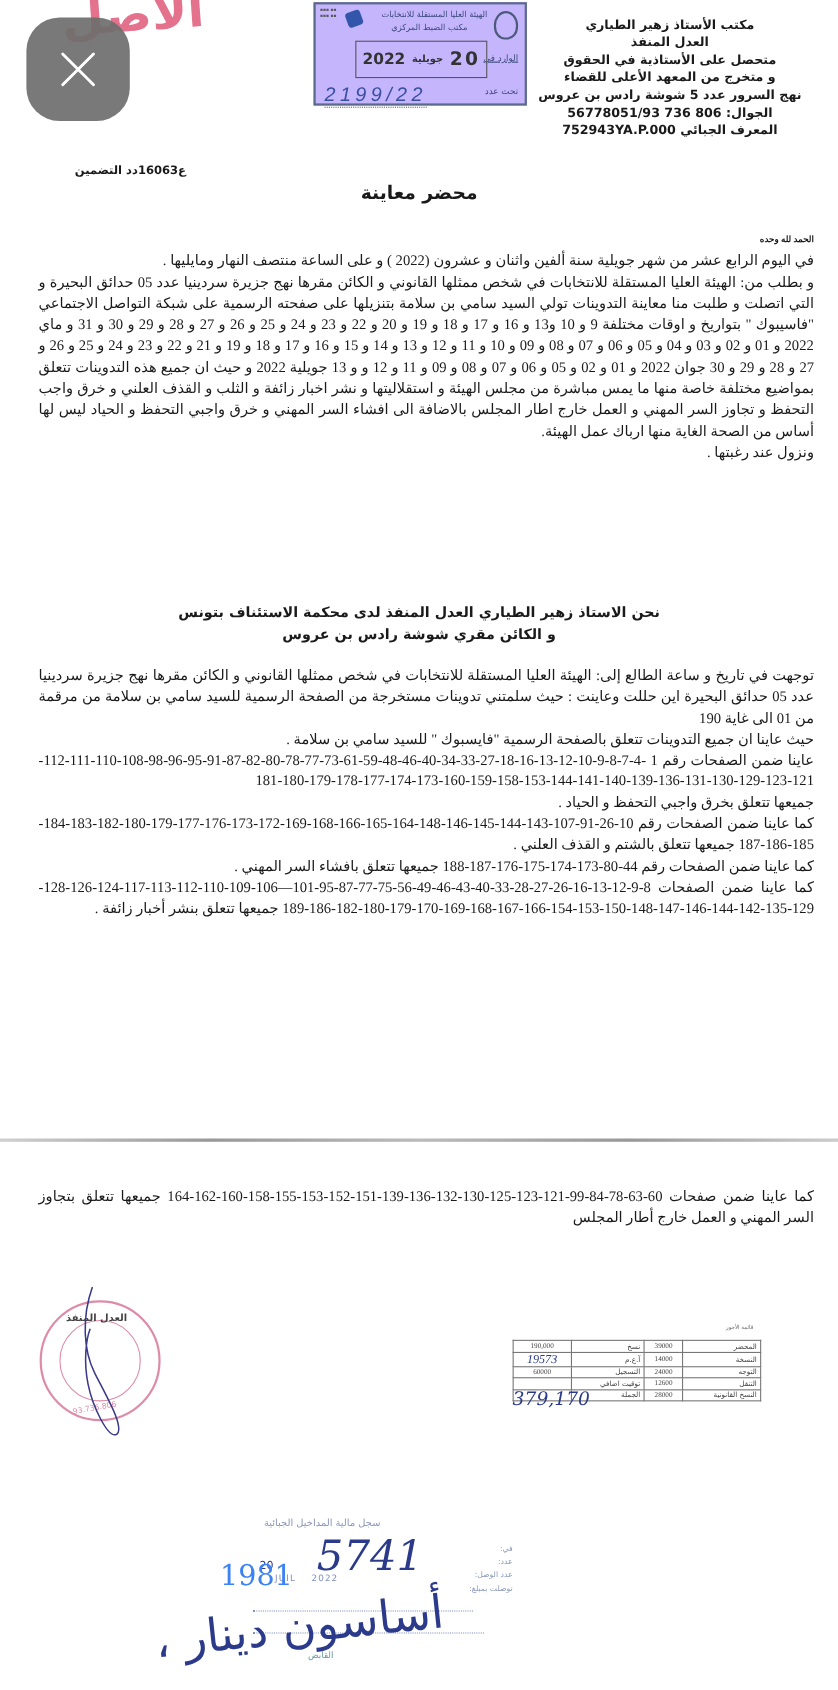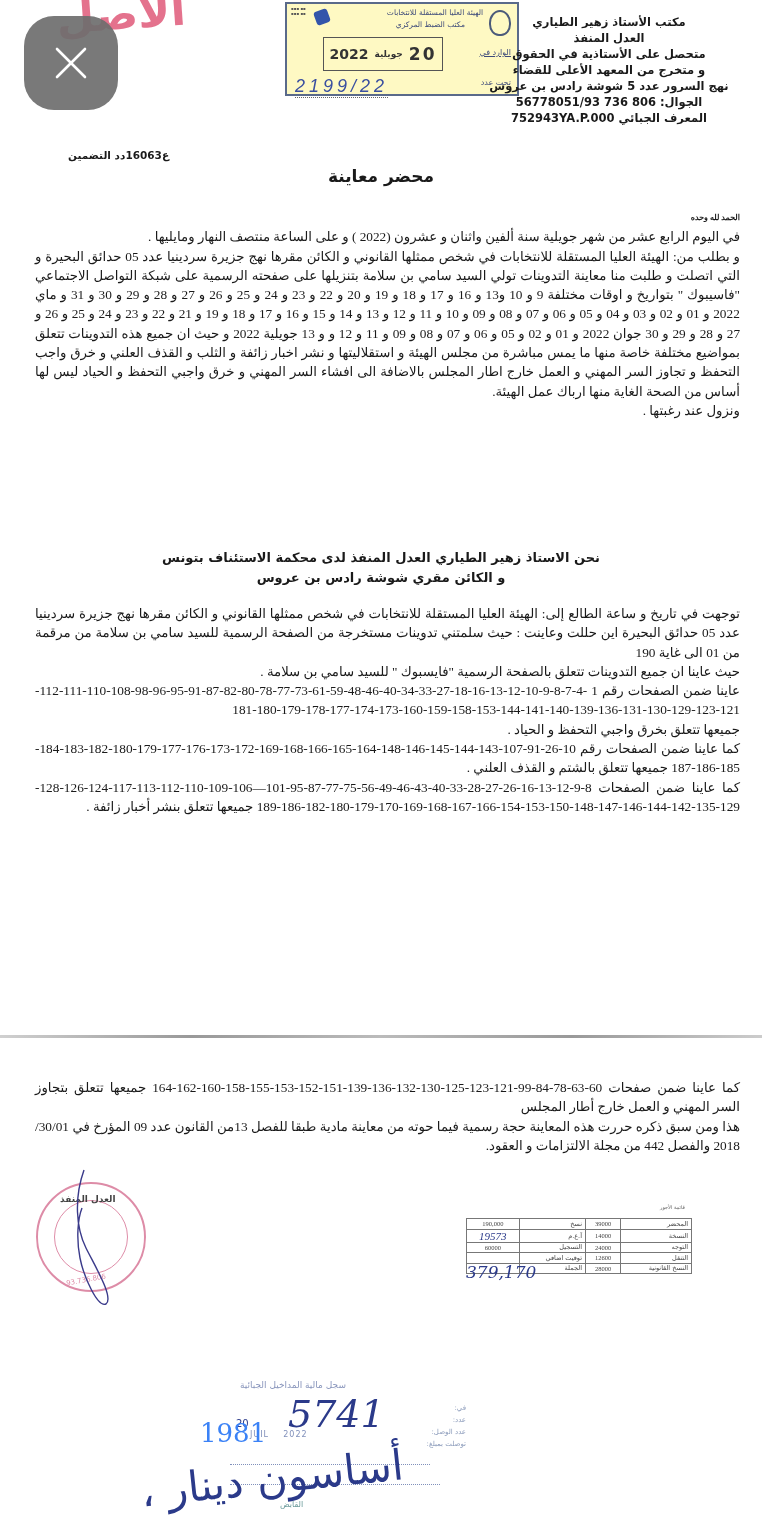--- a/index.html
+++ b/index.html
@@ -5,21 +5,21 @@
   * { box-sizing: border-box; margin: 0; padding: 0; }
   html, body { width: 762px; height: 1536px; background: #ffffff; overflow: hidden; }
   body { position: relative; font-family: "DejaVu Sans", sans-serif; color: #1a1a1a; }
   .abs { position: absolute; }
 
   
   .office { right: 8px; top: 14px; width: 290px; font-size: 11.5px; font-weight: bold; line-height: 16px; text-align: center; direction: rtl; }
   .office div { white-space: nowrap; }
 
   
-  .stamp { left: 285px; top: 2px; width: 234px; height: 94px; border: 2px solid #5a6a8a; background: #fef9c3; }
+  .stamp { left: 285px; top: 2px; width: 194px; height: 94px; border: 2px solid #5a6a8a; background: #c4b5fd; }
   .stamp .emblem { position: absolute; right: 6px; top: 6px; width: 22px; height: 26px; border-radius: 50% 50% 45% 45%; border: 2px solid #4b5a7a; }
   .stamp .h1 { position: absolute; right: 34px; top: 4px; font-size: 7.5px; color: #3d4a7a; direction: rtl; white-space: nowrap; }
   .stamp .h2 { position: absolute; right: 52px; top: 16px; font-size: 7.5px; color: #3d4a7a; direction: rtl; white-space: nowrap; }
   .stamp .logo { position: absolute; left: 28px; top: 6px; width: 14px; height: 14px; background: #3355aa; border-radius: 3px; transform: rotate(-20deg); }
   .stamp .minitext { position: absolute; left: 4px; top: 2px; width: 20px; font-size: 4px; color: #555; line-height: 5px; }
   .stamp .datebox { position: absolute; left: 36px; top: 33px; width: 120px; height: 34px; border: 1.5px solid #555; font-size: 14px; font-weight: bold; color: #333; display: flex; align-items: center; justify-content: center; gap: 6px; direction: rtl; }
   .stamp .datebox .day { font-size: 17px; letter-spacing: 2px; }
   .stamp .datebox .mon { font-size: 9px; }
   .stamp .wared { position: absolute; right: 6px; top: 44px; font-size: 8px; color: #3d4a7a; text-decoration: underline; }
   .stamp .under { position: absolute; right: 6px; top: 74px; font-size: 8px; color: #3d4a7a; direction: rtl; }
@@ -128,35 +128,39 @@
     <span>عاينا ضمن الصفحات رقم</span>
     <span>1 -4-7-8-9-10-12-13-16-18-27-33-34-40-46-48-59-61-73-77-78-80-82-87-91-95-96-98-108-110-111-112-121-123-129-130-131-136-139-140-141-144-153-158-159-160-173-174-177-178-179-180-181</span>
     <br><span>جميعها تتعلق بخرق واجبي التحفظ و الحياد .</span>
   </p>
   <p>
     <span>كما عاينا ضمن الصفحات رقم</span>
     <span>10-26-91-107-143-144-145-146-148-164-165-166-168-169-172-173-176-177-179-180-182-183-184-185-186-187</span>
     <span>جميعها تتعلق بالشتم و القذف العلني .</span>
   </p>
   <p>
+    <span>كما عاينا ضمن الصفحات رقم</span>
+    <span>44-80-173-174-175-176-187-188</span>
+    <span>جميعها تتعلق بافشاء السر المهني .</span>
+  </p>
+  <p>
     <span>كما عاينا ضمن الصفحات</span>
     <span>8-9-12-13-16-26-27-28-33-40-43-46-49-56-75-77-87-95-101—106-109-110-112-113-117-124-126-128-129-135-142-144-146-147-148-150-153-154-166-167-168-169-170-179-180-182-186-189</span>
     <span>جميعها تتعلق بنشر أخبار زائفة .</span>
   </p>
 </div>
 
 <div class="abs page-break"></div>
 
 <div class="abs body-text" style="top:1078px;margin-left:40px;">
   <p>
     <span>كما عاينا ضمن صفحات</span>
     <span>60-63-78-84-99-121-123-125-130-132-136-139-151-152-153-155-158-160-162-164</span>
     <span>جميعها تتعلق بتجاوز السر المهني و العمل خارج أطار المجلس</span>
   </p>
-  <p>هذا ومن سبق ذكره حررت هذه المعاينة حجة رسمية فيما حوته من معاينة مادية طبقا للفصل 13من القانون عدد 09 المؤرخ في 30/01/ 2018 والفصل 442 من مجلة الالتزامات و العقود.</p>
 </div>
 
 <div class="abs fees-lbl">قائمة الأجور</div>
 <table class="abs fee-table">
   <tbody>
     <tr>
       <td>المحضر</td>
       <td class="num">39000</td>
       <td>نسخ</td>
       <td class="num">190,000</td>

